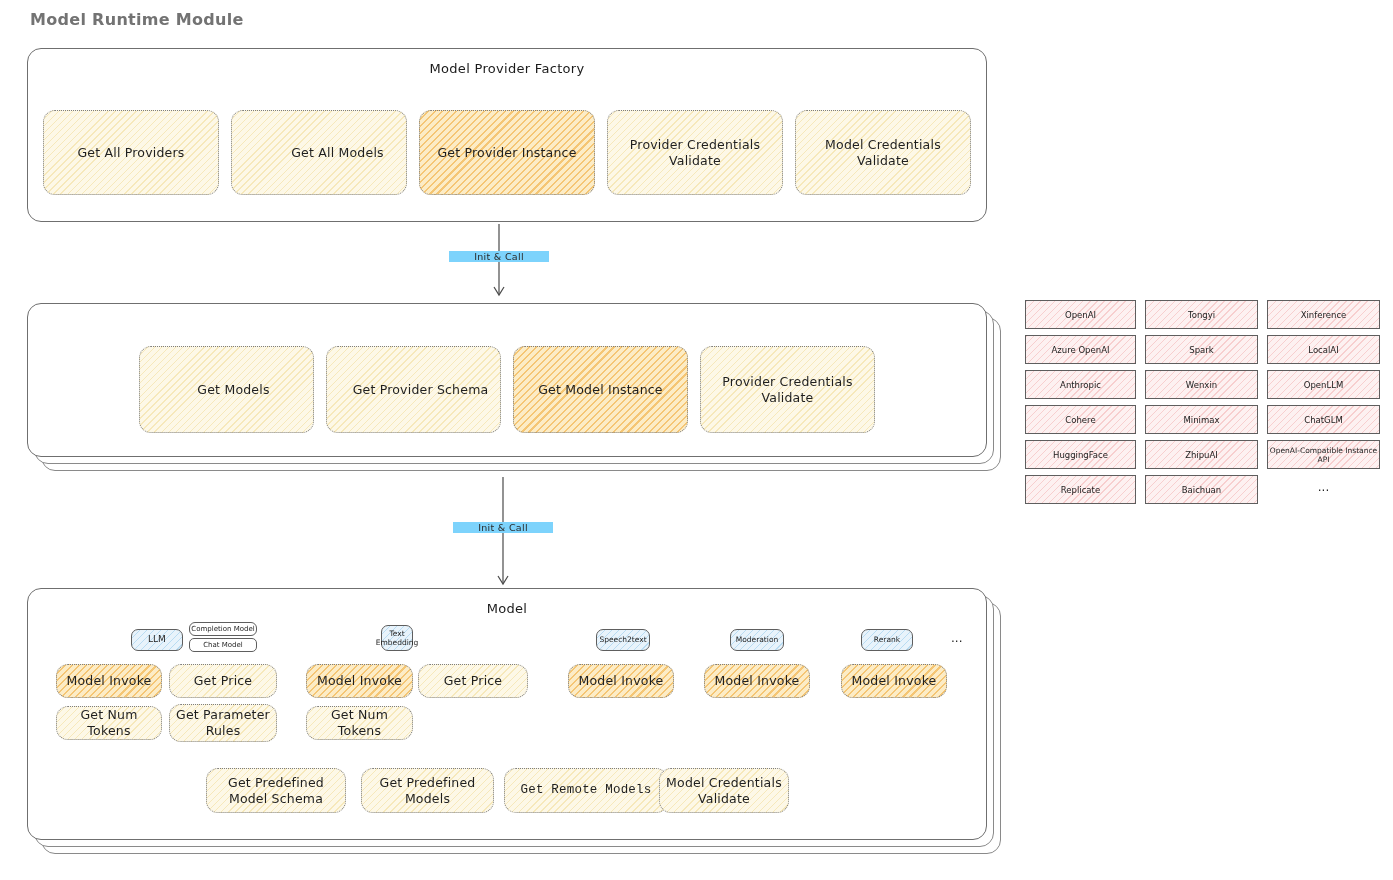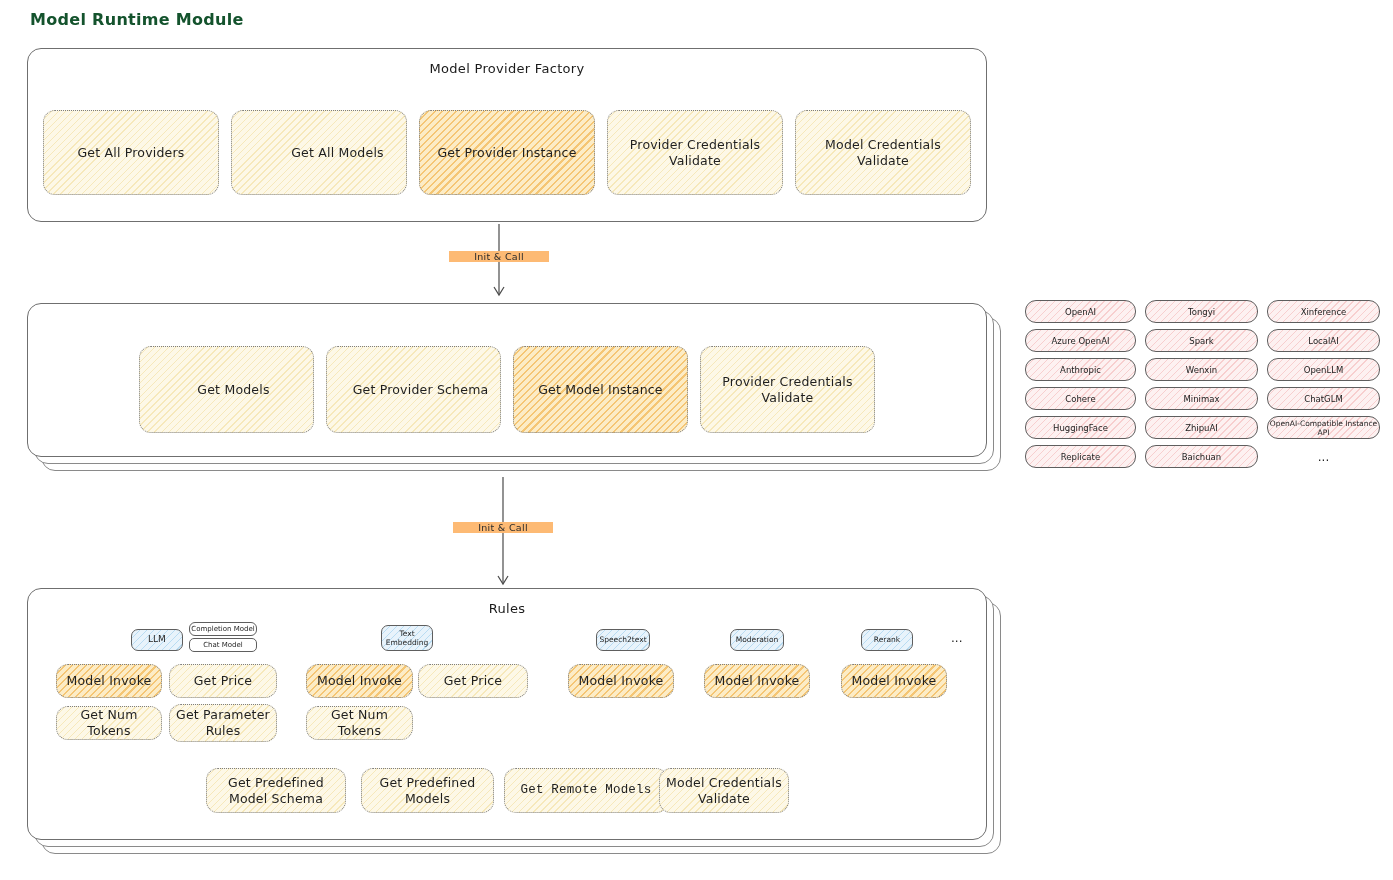--- a/index.html
+++ b/index.html
@@ -3,21 +3,21 @@
 <meta charset="utf-8">
 <style>
   html,body{margin:0;padding:0;}
   body{
     width:1393px;height:880px;position:relative;overflow:hidden;
     background:#ffffff;color:#1b1b1b;
     font-family:"DejaVu Sans", sans-serif;
   }
   .abs{position:absolute;}
   .page-title{
-    left:30px;top:10px;font-size:16px;font-weight:600;letter-spacing:.3px;color:#14532d;
+    left:30px;top:10px;font-size:16px;font-weight:600;letter-spacing:.3px;color:#737373;
   }
   
   .frame{
     position:absolute;background:#fff;border:1.4px solid #6f6f6f;border-radius:14px;
   }
   .ghost{
     position:absolute;background:#fff;border:1.3px solid #8a8a8a;border-radius:14px;
   }
   .frame-title{
     position:absolute;top:12px;left:0;right:0;text-align:center;
@@ -35,21 +35,21 @@
     background-color:#fcecc6;
     background-image:repeating-linear-gradient(135deg, rgba(243,185,88,.75) 0 1.5px, transparent 1.5px 5px);
   }
   .row-flex{position:absolute;left:0;right:0;display:flex;justify-content:center;gap:12px;}
   
   .chips{
     position:absolute;left:1025px;top:300px;width:355px;
     display:grid;grid-template-columns:111px 113px 113px;gap:6px 9px;
   }
   .chip{
-    box-sizing:border-box;height:23px;border:1.2px solid #5e5e5e;border-radius:11px;
+    box-sizing:border-box;height:29px;border:1.2px solid #5e5e5e;border-radius:0;
     display:flex;align-items:center;justify-content:center;text-align:center;
     font-size:8.5px;color:#222;
     background-color:#fdf1f1;
     background-image:repeating-linear-gradient(135deg, rgba(246,198,198,.8) 0 1px, transparent 1px 5px);
   }
   .chip.small{font-size:7.5px;}
   .chip-ellipsis{
     height:23px;display:flex;align-items:center;justify-content:center;
     font-size:12px;color:#222;
   }
@@ -64,21 +64,21 @@
   .subtab{
     position:absolute;box-sizing:border-box;border:1px solid #5e5e5e;border-radius:5px;
     display:flex;align-items:center;justify-content:center;
     font-size:7px;color:#1f1f1f;background:#fff;
   }
   .mnode{position:absolute;}
   .ellipsis-txt{position:absolute;font-size:12px;color:#222;}
   
   .conn-label{
     position:absolute;width:100px;text-align:center;font-size:9.5px;color:#2a2a2a;
-    background:#fdba74;letter-spacing:.3px;
+    background:#7dd3fc;letter-spacing:.3px;
   }
 </style>
 </head>
 <body>
 
 <div class="abs page-title">Model Runtime Module</div>
 
 <div class="frame" style="left:27px;top:48px;width:958px;height:172px;">
   <div class="frame-title">Model Provider Factory</div>
   <div class="row-flex" style="top:61px;">
@@ -130,26 +130,26 @@
 
 <svg class="abs" style="left:495px;top:477px;" width="16" height="110">
   <line x1="8" y1="0" x2="8" y2="106" stroke="#4a4a4a" stroke-width="1.2"></line>
   <polyline points="3,99 8,107 13,99" fill="none" stroke="#4a4a4a" stroke-width="1.2"></polyline>
 </svg>
 <div class="conn-label" style="left:453px;top:522px;">Init &amp; Call</div>
 
 <div class="ghost" style="left:41px;top:602px;width:958px;height:250px;"></div>
 <div class="ghost" style="left:34px;top:595px;width:958px;height:250px;"></div>
 <div class="frame" style="left:27px;top:588px;width:958px;height:250px;">
-  <div class="frame-title">Rules</div>
+  <div class="frame-title">Model</div>
 
   <div class="tab" style="left:103px;top:40px;width:52px;height:22px;font-size:9px;">LLM</div>
   <div class="subtab" style="left:161px;top:33px;width:68px;height:14px;border-radius:6px;">Completion Model</div>
   <div class="subtab" style="left:161px;top:49px;width:68px;height:14px;">Chat Model</div>
-  <div class="tab" style="left:353px;top:36px;width:52px;height:26px;padding:3px 6px;box-sizing:border-box;">Text Embedding</div>
+  <div class="tab" style="left:353px;top:36px;width:32px;height:26px;padding:3px 6px;box-sizing:border-box;">Text Embedding</div>
   <div class="tab" style="left:568px;top:40px;width:54px;height:22px;">Speech2text</div>
   <div class="tab" style="left:702px;top:40px;width:54px;height:22px;">Moderation</div>
   <div class="tab" style="left:833px;top:40px;width:52px;height:22px;">Rerank</div>
   <div class="ellipsis-txt" style="left:923px;top:42px;">...</div>
 
   <div class="node hl mnode" style="left:28px;top:75px;width:106px;height:34px;">Model Invoke</div>
   <div class="node mnode" style="left:141px;top:75px;width:108px;height:34px;">Get Price</div>
   <div class="node mnode" style="left:28px;top:117px;width:106px;height:34px;">Get Num Tokens</div>
   <div class="node mnode" style="left:141px;top:115px;width:108px;height:38px;">Get Parameter Rules</div>
 

